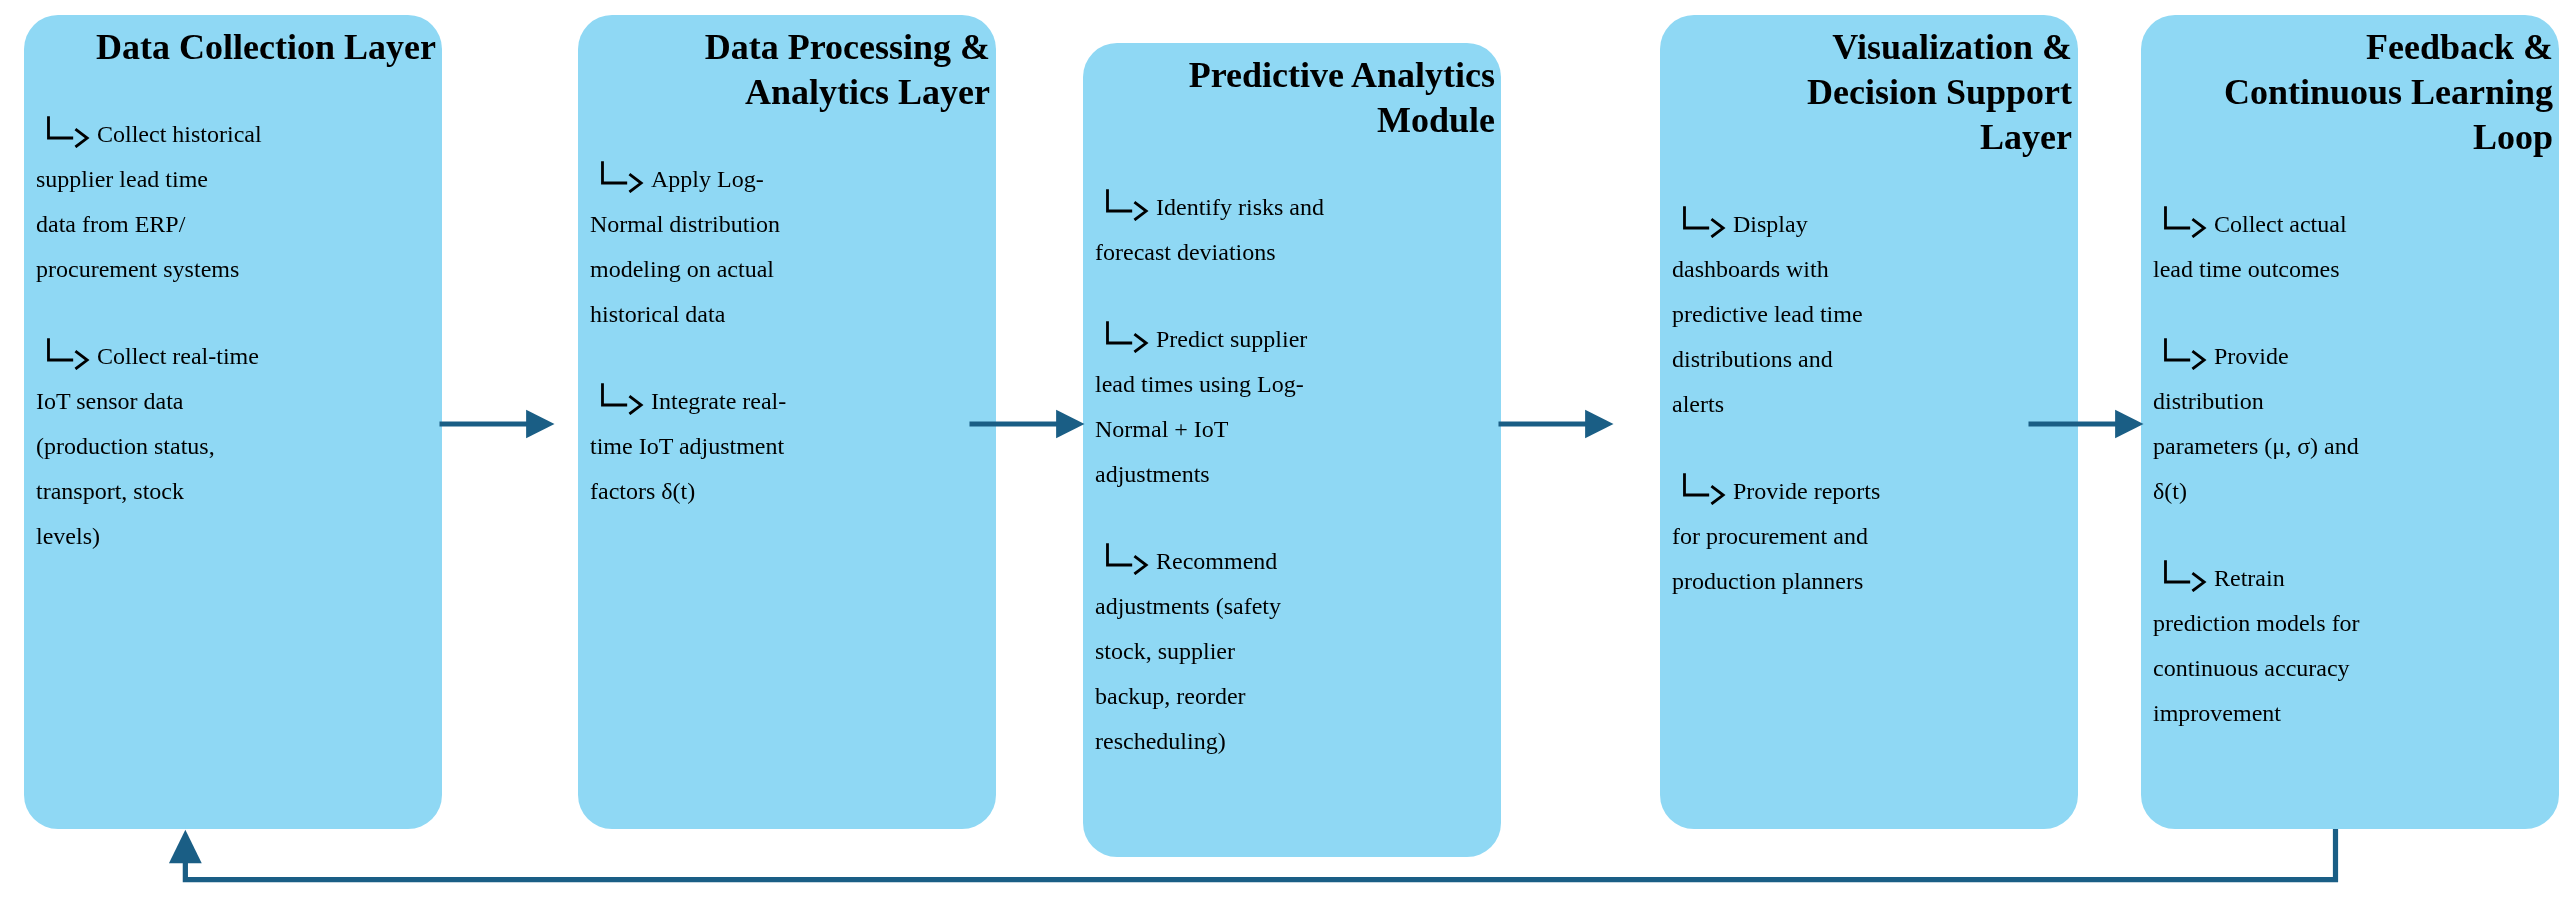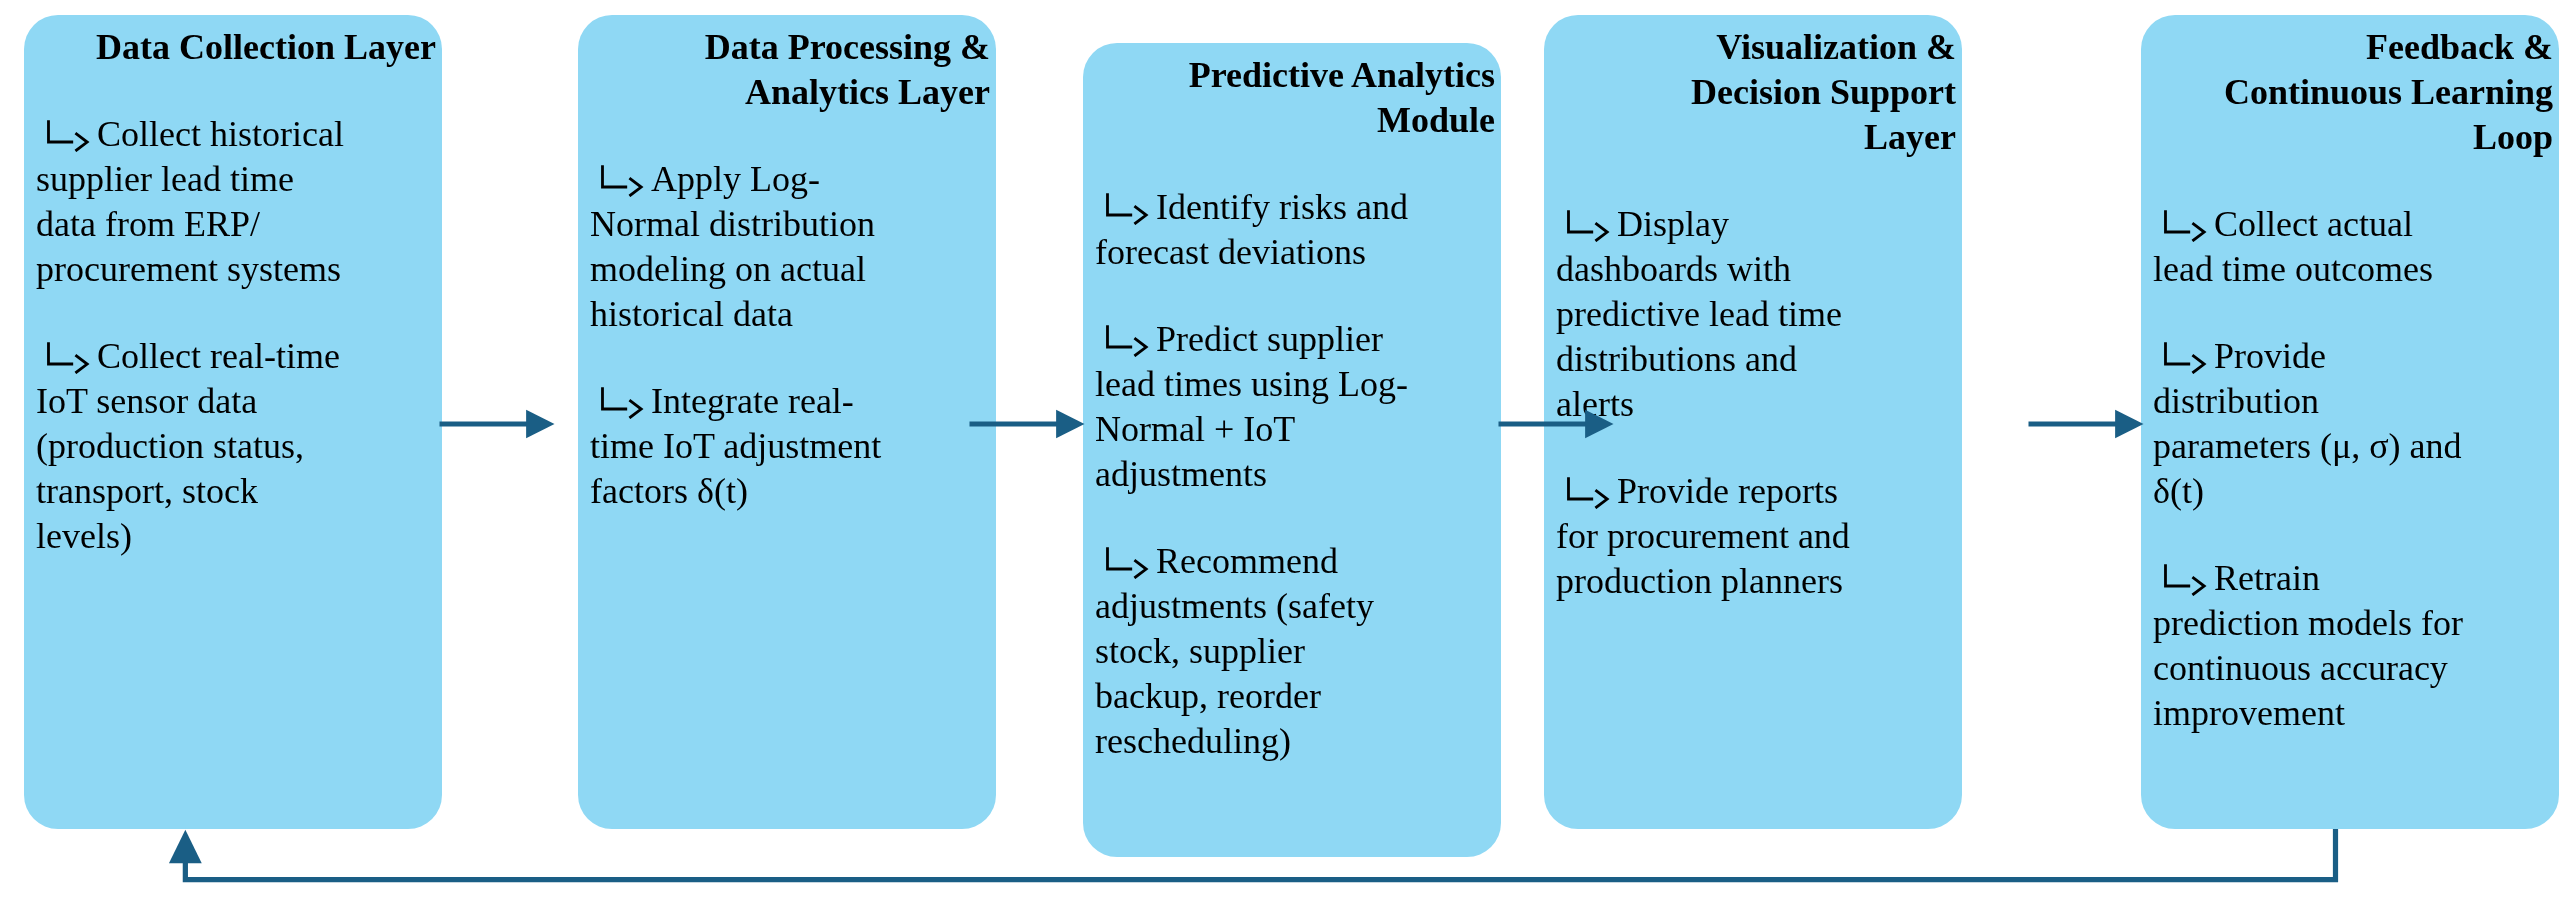--- a/index.html
+++ b/index.html
@@ -22,32 +22,32 @@
     top:15px;
     width:418px;height:814px;
     background:var(--box-fill);
     border-radius:34px;
     box-sizing:border-box;
     padding:10.4px 12px;
   }
   .box-1{left:24px;}
   .box-2{left:578px;}
   .box-3{left:1083px;margin-top:28px;}
-  .box-4{left:1544px;}
+  .box-4{left:1660px;}
   .box-5{left:2141px;}
   .title{
     font-weight:bold;
     font-size:36px;
     line-height:45px;
     text-align:right;
     white-space:pre;
     margin:0 -6px;
   }
   .bullet{
-    font-size:36px;
+    font-size:24px;
     line-height:45px;
     white-space:pre;
     margin-top:42px;
   }
   .branch{
     display:inline-block;
     vertical-align:-5.2px;
     margin:0 7.5px 0 7.5px;
   }
   .branch path{

